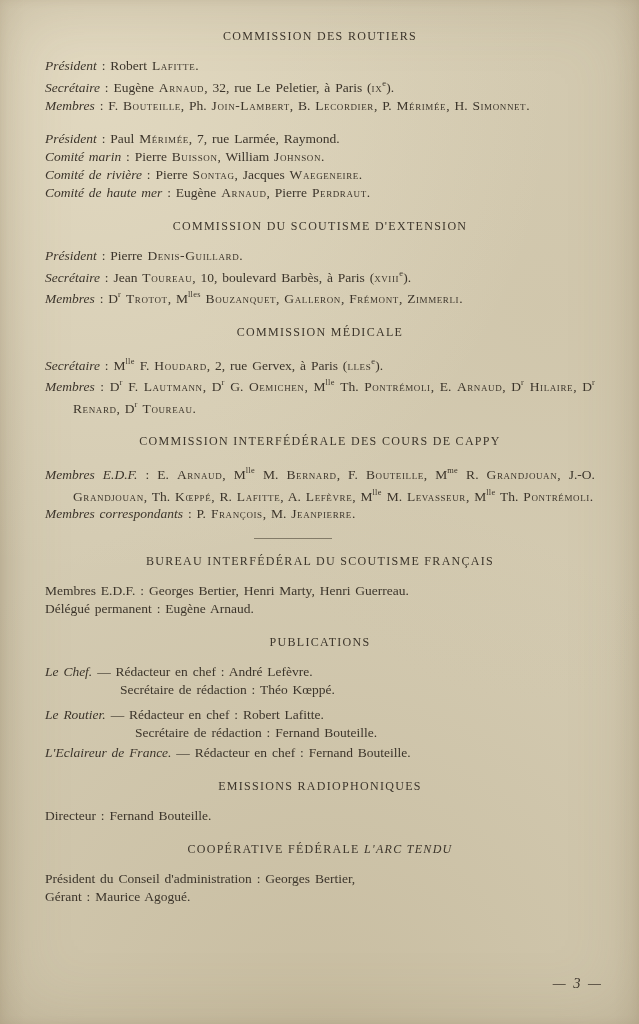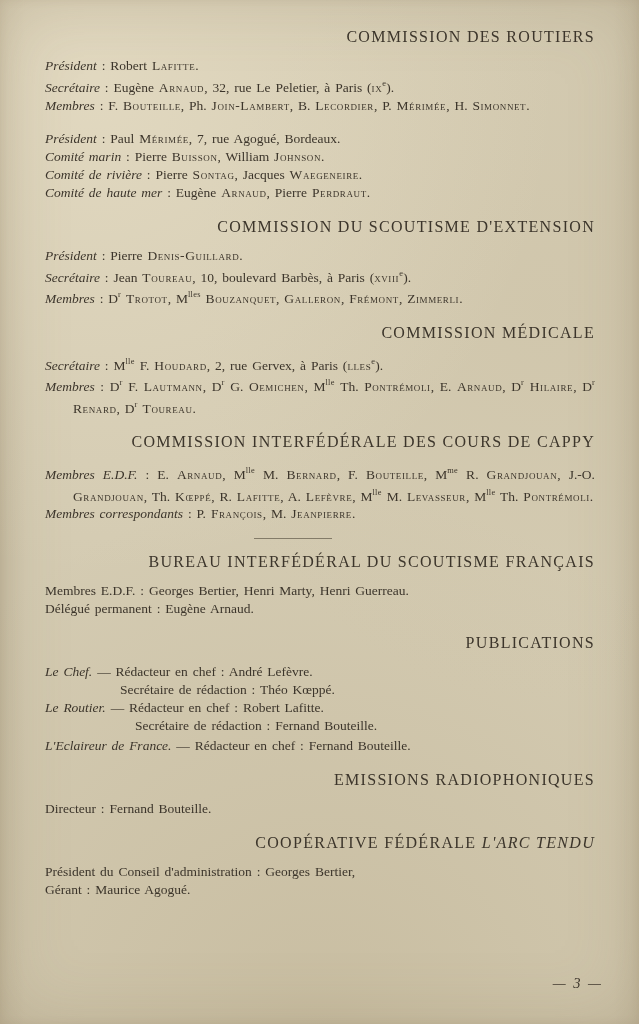--- a/index.html
+++ b/index.html
@@ -16,24 +16,24 @@
       linear-gradient(90deg, rgba(150,135,105,0.16), rgba(150,135,105,0) 4%, rgba(150,135,105,0) 96%, rgba(150,135,105,0.14));
     box-shadow: inset 0 0 70px rgba(120,100,70,0.22), inset 0 0 8px rgba(120,100,70,0.12);
     color:var(--ink,#3c352b);
     font-family:"Liberation Serif", serif;
     font-size:13.5px;
     line-height:18px;
     padding:27px 44px 0 45px;
   }
   .section { margin:0 0 15px 0; }
   .heading {
-    font-size:16px;
+    font-size:12px;
     font-weight:normal;
     letter-spacing:1.3px;
-    text-align:right;
+    text-align:center;
     margin:0 0 11px 0;
     line-height:19px;
   }
   .entry {
     margin:0;
     padding-left:28px;
     text-indent:-28px;
     text-align:justify;
     word-spacing:1.5px;
   }
@@ -58,21 +58,21 @@
 
 <div class="page" style="--paper: #d4cbb2; --ink: #3c352b;">
   <div id="content">
       <section class="section">
         <h2 class="heading"><span class="s-n">COMMISSION DES ROUTIERS</span></h2>
         <p class="entry"><span class="s-i">Président</span><span class="s-n"> : Robert </span><span class="s-sc">Lafitte</span><span class="s-n">.</span></p>
         <p class="entry"><span class="s-i">Secrétaire</span><span class="s-n"> : Eugène </span><span class="s-sc">Arnaud</span><span class="s-n">, 32, rue Le Peletier, à Paris (</span><span class="s-sc">ix</span><span class="s-sup">e</span><span class="s-n">).</span></p>
         <p class="entry"><span class="s-i">Membres</span><span class="s-n"> : F. </span><span class="s-sc">Bouteille</span><span class="s-n">, Ph. </span><span class="s-sc">Join-Lambert</span><span class="s-n">, B. </span><span class="s-sc">Lecordier</span><span class="s-n">, P. </span><span class="s-sc">Mérimée</span><span class="s-n">, H. </span><span class="s-sc">Simonnet</span><span class="s-n">.</span></p>
       </section>
       <section class="section">
-        <p class="entry"><span class="s-i">Président</span><span class="s-n"> : Paul </span><span class="s-sc">Mérimée</span><span class="s-n">, 7, rue Agogué, Bordeaux.</span></p>
+        <p class="entry"><span class="s-i">Président</span><span class="s-n"> : Paul </span><span class="s-sc">Mérimée</span><span class="s-n">, 7, rue Larmée, Raymond.</span></p>
         <p class="entry"><span class="s-i">Comité marin</span><span class="s-n"> : Pierre </span><span class="s-sc">Buisson</span><span class="s-n">, William </span><span class="s-sc">Johnson</span><span class="s-n">.</span></p>
         <p class="entry"><span class="s-i">Comité de rivière</span><span class="s-n"> : Pierre </span><span class="s-sc">Sontag</span><span class="s-n">, Jacques </span><span class="s-sc">Waegeneire</span><span class="s-n">.</span></p>
         <p class="entry"><span class="s-i">Comité de haute mer</span><span class="s-n"> : Eugène </span><span class="s-sc">Arnaud</span><span class="s-n">, Pierre </span><span class="s-sc">Perdraut</span><span class="s-n">.</span></p>
       </section>
       <section class="section">
         <h2 class="heading"><span class="s-n">COMMISSION DU SCOUTISME D'EXTENSION</span></h2>
         <p class="entry"><span class="s-i">Président</span><span class="s-n"> : Pierre </span><span class="s-sc">Denis-Guillard</span><span class="s-n">.</span></p>
         <p class="entry"><span class="s-i">Secrétaire</span><span class="s-n"> : Jean </span><span class="s-sc">Toureau</span><span class="s-n">, 10, boulevard Barbès, à Paris (</span><span class="s-sc">xviii</span><span class="s-sup">e</span><span class="s-n">).</span></p>
         <p class="entry"><span class="s-i">Membres</span><span class="s-n"> : D</span><span class="s-sup">r</span><span class="s-n"> </span><span class="s-sc">Trotot</span><span class="s-n">, M</span><span class="s-sup">lles</span><span class="s-n"> </span><span class="s-sc">Bouzanquet</span><span class="s-n">, </span><span class="s-sc">Galleron</span><span class="s-n">, </span><span class="s-sc">Frémont</span><span class="s-n">, </span><span class="s-sc">Zimmerli</span><span class="s-n">.</span></p>
       </section>
@@ -89,21 +89,21 @@
       <div class="divider"></div>
       <section class="section">
         <h2 class="heading"><span class="s-n">BUREAU INTERFÉDÉRAL DU SCOUTISME FRANÇAIS</span></h2>
         <p class="entry"><span class="s-n">Membres E.D.F. : Georges Bertier, Henri Marty, Henri Guerreau.</span></p>
         <p class="entry"><span class="s-n">Délégué permanent : Eugène Arnaud.</span></p>
       </section>
       <section class="section">
         <h2 class="heading"><span class="s-n">PUBLICATIONS</span></h2>
         <p class="entry"><span class="s-i">Le Chef.</span><span class="s-n"> — Rédacteur en chef : André Lefèvre.</span></p>
         <p class="entry" style="padding-left: 75px; text-indent: 0px;"><span class="s-n">Secrétaire de rédaction : Théo Kœppé.</span></p>
-        <p class="entry" style=""><span class="s-i">Le Routier.</span><span class="s-n"> — Rédacteur en chef : Robert Lafitte.</span></p>
+        <p class="entry" style="margin-top: 7px;"><span class="s-i">Le Routier.</span><span class="s-n"> — Rédacteur en chef : Robert Lafitte.</span></p>
         <p class="entry" style="padding-left: 90px; text-indent: 0px;"><span class="s-n">Secrétaire de rédaction : Fernand Bouteille.</span></p>
         <p class="entry" style="margin-top: 2px;"><span class="s-i">L'Eclaireur de France.</span><span class="s-n"> — Rédacteur en chef : Fernand Bouteille.</span></p>
       </section>
       <section class="section">
         <h2 class="heading"><span class="s-n">EMISSIONS RADIOPHONIQUES</span></h2>
         <p class="entry"><span class="s-n">Directeur : Fernand Bouteille.</span></p>
       </section>
       <section class="section">
         <h2 class="heading"><span class="s-n">COOPÉRATIVE FÉDÉRALE </span><span class="s-i">L'ARC TENDU</span></h2>
         <p class="entry"><span class="s-n">Président du Conseil d'administration : Georges Bertier,</span></p>

